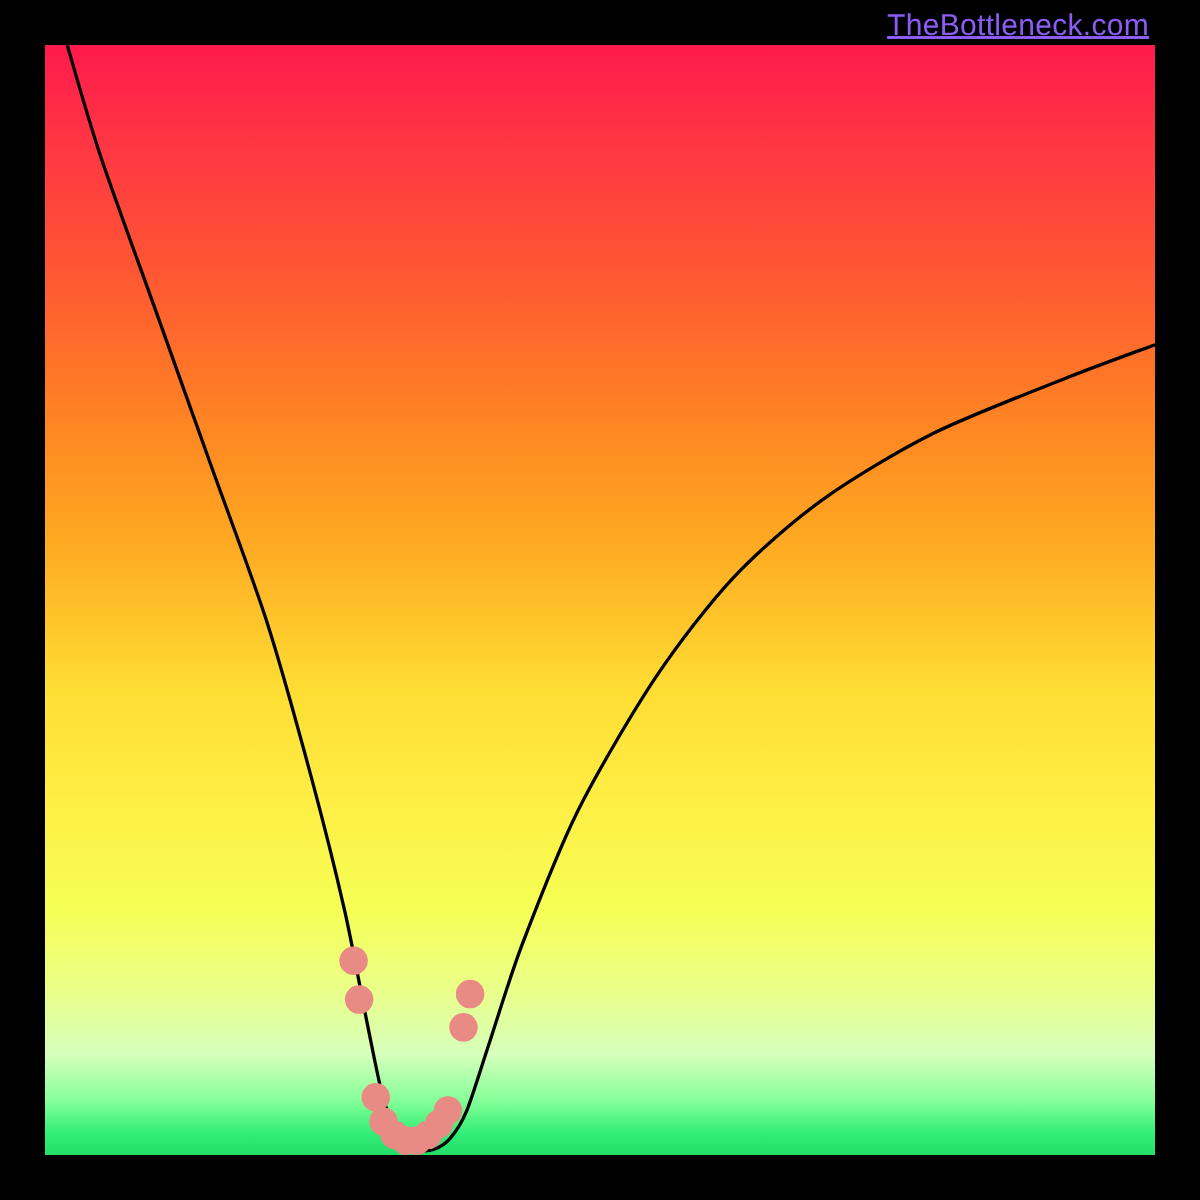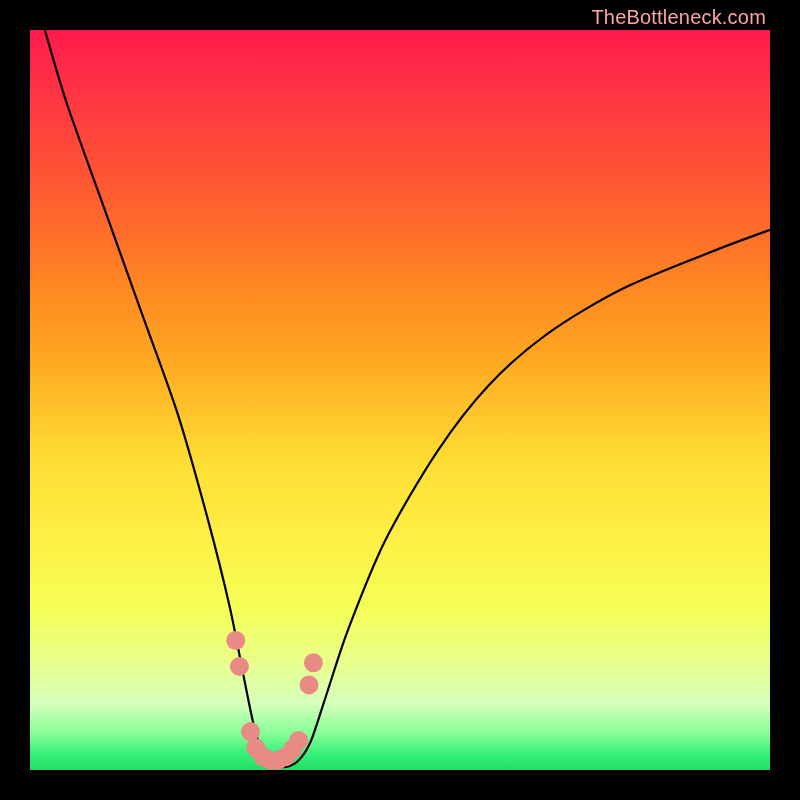--- a/index.html
+++ b/index.html
@@ -29,24 +29,25 @@
       #d5ffbb 91%,
       #88ff99 95%,
       #33ee77 98%,
       #22dd66 100%
     );
   }
   .watermark {
     position: absolute;
     right: 34px;
     top: 6px;
-    color: #fca5a5;
+    color: #8b5cf6;
     font-family: Arial, Helvetica, sans-serif;
     font-size: 20px;
     letter-spacing: 0.2px;
+    text-decoration: underline;
   }
   svg.curve {
     position: absolute;
     left: 0;
     top: 0;
     width: 740px;
     height: 740px;
     pointer-events: none;
   }
 </style>

